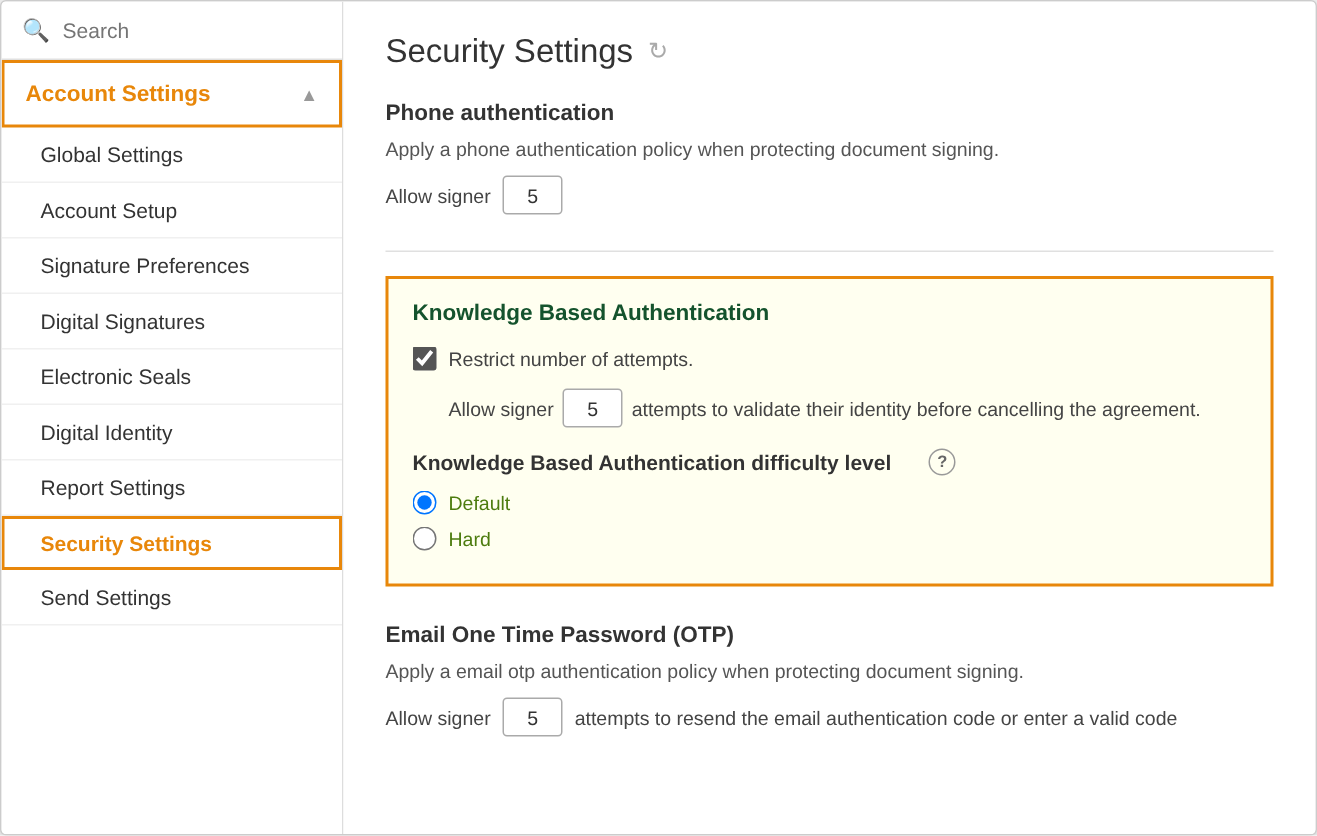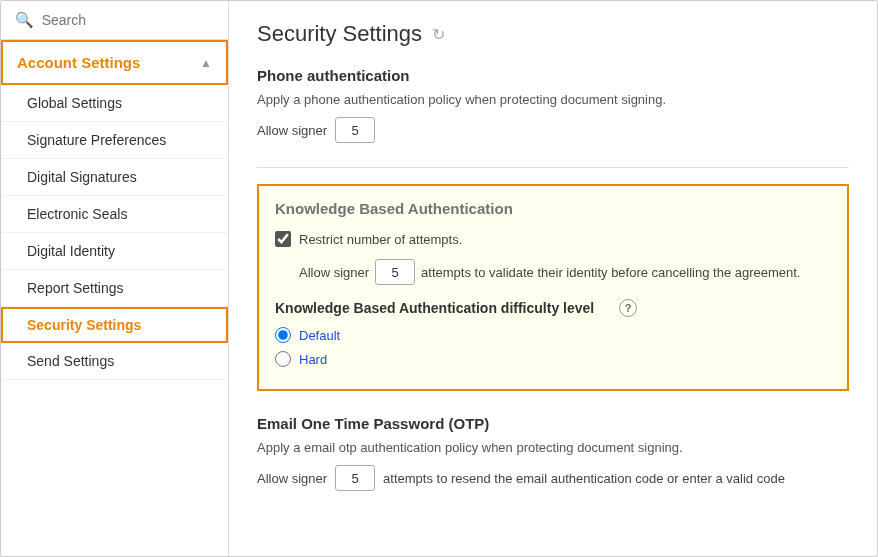--- a/index.html
+++ b/index.html
@@ -138,21 +138,21 @@
     
     .kba-section {
       border: 2px solid #e8870a;
       background: #fffff0;
       padding: 14px 16px;
       margin-bottom: 24px;
     }
     .kba-title {
       font-size: 15px;
       font-weight: 600;
-      color: #737373;
+      color: #14532d;
       margin-bottom: 14px;
     }
     .checkbox-row {
       display: flex;
       align-items: center;
       gap: 8px;
       margin-bottom: 12px;
     }
     .checkbox-row input[type="checkbox"] {
       width: 16px;
@@ -193,21 +193,21 @@
       align-items: center;
       gap: 8px;
       margin-bottom: 8px;
     }
     .radio-row input[type="radio"] {
       width: 16px;
       height: 16px;
     }
     .radio-label {
       font-size: 13px;
-      color: #1d4ed8;
+      color: #4d7c0f;
     }
     .divider {
       border: none;
       border-top: 1px solid #e0e0e0;
       margin: 4px 0 16px 0;
     }
     .section-row-text {
       font-size: 13px;
       color: #444;
       display: flex;
@@ -228,20 +228,21 @@
       <input class="search-input" type="text" placeholder="Search" style="">
     </div>
 
     <div class="account-settings-header">
       <span class="account-settings-label">Account Settings</span>
       <span class="chevron-icon">▲</span>
     </div>
 
     <nav>
       <div class="nav-item">Global Settings</div>
+      <div class="nav-item">Account Setup</div>
       <div class="nav-item">Signature Preferences</div>
       <div class="nav-item">Digital Signatures</div>
       <div class="nav-item">Electronic Seals</div>
       <div class="nav-item">Digital Identity</div>
       <div class="nav-item">Report Settings</div>
       <div class="nav-item active">Security Settings</div>
       <div class="nav-item">Send Settings</div>
     </nav>
   </div>
 

